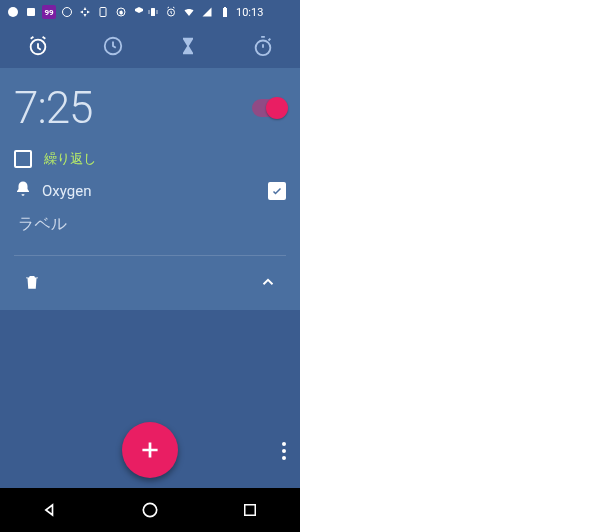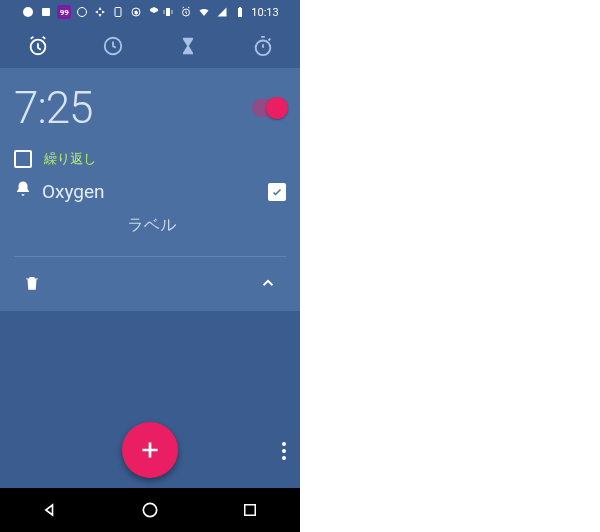--- a/index.html
+++ b/index.html
@@ -1,34 +1,34 @@
 <!DOCTYPE html>
 <html><head>
 <meta charset="utf-8">
 <style>
   * { box-sizing: border-box; margin: 0; padding: 0; }
   body { font-family: Roboto, "Helvetica Neue", Arial, sans-serif; background: #fff; }
   .screen { width: 300px; height: 532px; background: #3b5c8f; display: flex; flex-direction: column; position: relative; }
-  .statusbar { height: 24px; background: #3b5c8f; display: flex; align-items: center; justify-content: center; padding: 0 6px; color: #fff; font-size: 11px; }
+  .statusbar { height: 24px; background: #3b5c8f; display: flex; align-items: center; justify-content: flex-start; padding: 0 6px; color: #fff; font-size: 11px; }
   .status-left { display: flex; gap: 4px; align-items: center; }
   .status-right { display: flex; gap: 4px; align-items: center; }
   .status-ico { width: 14px; height: 14px; display: flex; align-items: center; justify-content: center; }
   .tabbar { height: 44px; background: #3b5c8f; display: flex; align-items: center; justify-content: space-around; }
   .tabbar .tab { width: 40px; height: 40px; display: flex; align-items: center; justify-content: center; color: #a8c1e6; }
   .tabbar .tab.active { color: #fff; }
-  .alarm-card { background: #4a6fa0; padding: 14px 14px 0 14px; color: #fff; text-align: center; }
+  .alarm-card { background: #4a6fa0; padding: 14px 14px 0 14px; color: #fff; }
   .alarm-row1 { display: flex; align-items: center; justify-content: space-between; margin-bottom: 10px; }
   .alarm-time { font-size: 44px; font-weight: 300; color: #d9e4f2; letter-spacing: -1px; }
   .toggle { width: 34px; height: 18px; border-radius: 10px; background: rgba(233,30,99,0.45); position: relative; }
   .toggle::after { content:""; position:absolute; right:-2px; top:-2px; width:22px; height:22px; border-radius:50%; background:#e91e63; box-shadow:0 1px 2px rgba(0,0,0,0.3); }
   .row { display:flex; align-items:center; gap:12px; padding: 6px 0; font-size: 13px; color:#bef264; }
   .checkbox, .checkbox-checked { width:18px; height:18px; border:2px solid #fff; border-radius:2px; display:flex; align-items:center; justify-content:center; }
   .checkbox-checked { background:#fff; border-color:#fff; }
   .checkbox-checked svg { stroke:#4a6fa0; }
-  .two-col { display:flex; justify-content:space-between; align-items:center; padding: 6px 0; font-size:19px; color:#e3ecf7; }
+  .two-col { display:flex; justify-content:space-between; align-items:center; padding: 6px 0; font-size:15px; color:#e3ecf7; }
   .col { display:flex; align-items:center; gap:10px; }
   .divider { border-top:1px solid rgba(255,255,255,0.15); margin-top:10px; }
   .card-footer { display:flex; align-items:center; justify-content:space-between; padding:10px 2px 12px 2px; }
   .icon-btn { width:32px; height:32px; display:flex; align-items:center; justify-content:center; color:#fff; }
   .body-fill { flex:1; background:#3b5c8f; position:relative; }
   .fab { position:absolute; bottom:10px; left:50%; transform:translateX(-50%); width:56px; height:56px; border-radius:50%; background:#e91e63; display:flex; align-items:center; justify-content:center; color:#fff; box-shadow:0 3px 6px rgba(0,0,0,0.4); }
   .overflow { position:absolute; bottom:28px; right:14px; color:#fff; display:flex; flex-direction:column; gap:3px; }
   .overflow span { width:4px; height:4px; border-radius:50%; background:#fff; }
   .navbar { height:44px; background:#000; display:flex; align-items:center; justify-content:space-around; }
   .nav-btn { color:#fff; display:flex; align-items:center; justify-content:center; width:40px; height:40px; }

